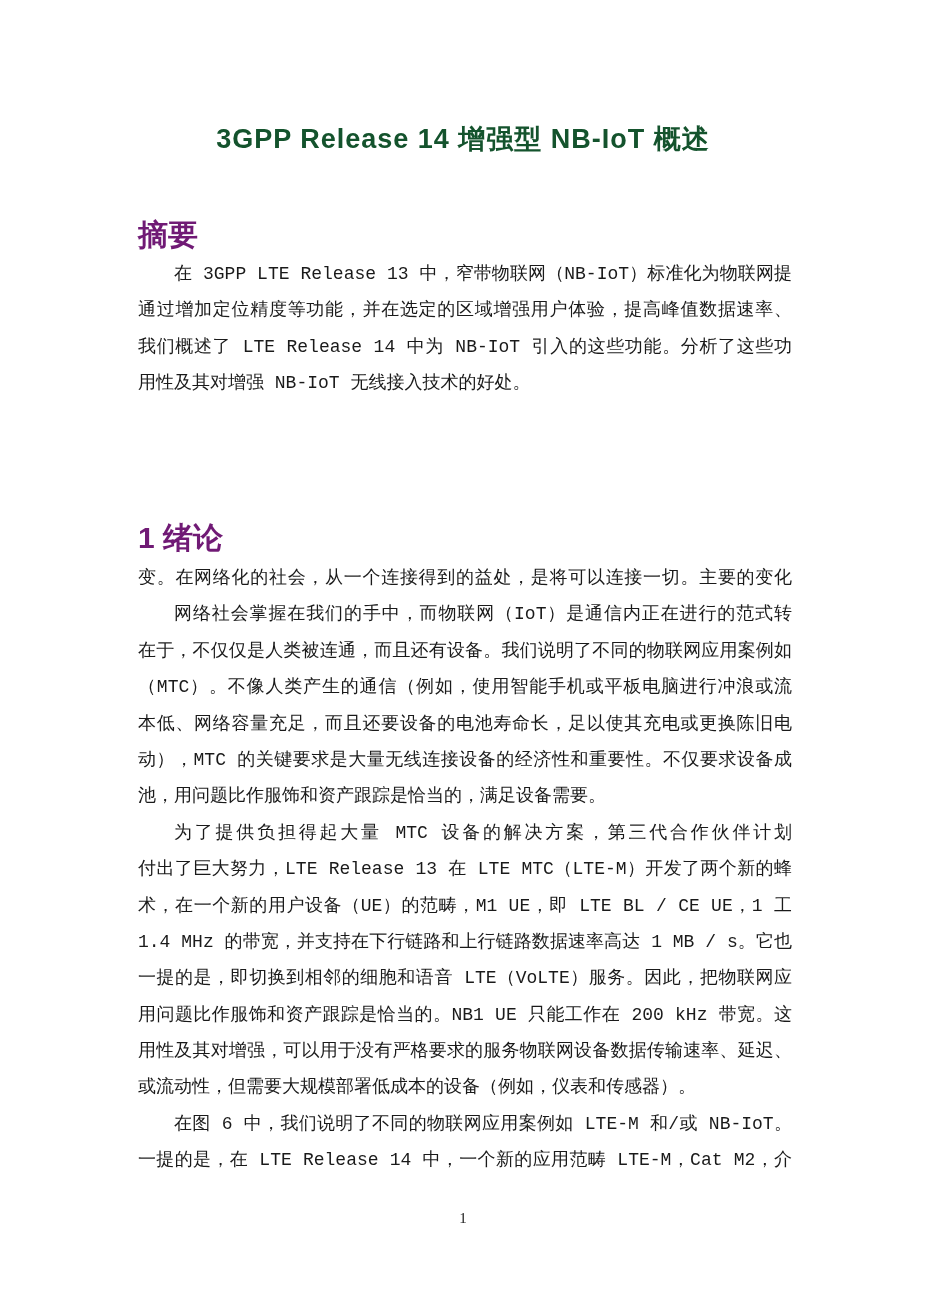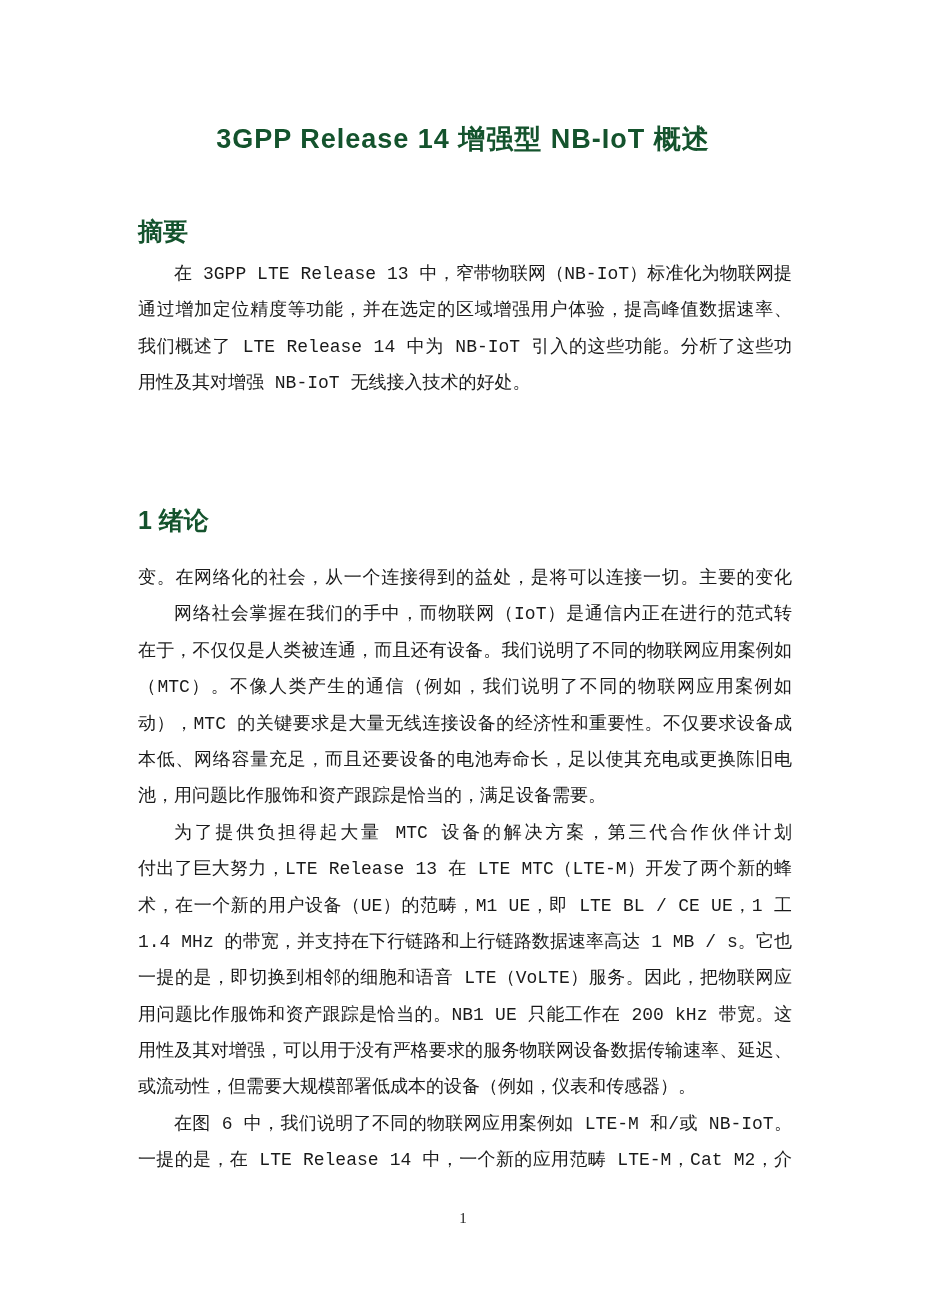--- a/index.html
+++ b/index.html
@@ -27,25 +27,25 @@
     font-size: 27px;
     letter-spacing: 1px;
     color: #14532d;
     margin-top: 9px;
   }
   .h2 {
     position: absolute;
     left: 138px;
     font-family: "Liberation Sans", "DejaVu Sans", sans-serif;
     font-weight: 600;
-    font-size: 25px;
-    color: #14532d;
+    font-size: 30px;
+    color: #701a75;
   }
   .h-abs { top: 215px; }
-  .h-intro { top: 504px; }
+  .h-intro { top: 518px; }
   .block {
     position: absolute;
     left: 138px;
     width: 654px;
     font-family: Liberation Mono, monospace;
   }
   .abs-block { top: 256px; }
   .body-block { top: 560px; }
   .line {
     height: 36.4px;
@@ -87,23 +87,23 @@
     <div class="line">我们概述了 LTE Release 14 中为 NB-IoT 引入的这些功能。分析了这些功能的适</div>
     <div class="line end">用性及其对增强 NB-IoT 无线接入技术的好处。</div>
   </div>
 
   <div class="h2 h-intro">1 绪论</div>
 
   <div class="block body-block">
     <div class="line">变。在网络化的社会，从一个连接得到的益处，是将可以连接一切。主要的变化</div>
     <div class="line ind">网络社会掌握在我们的手中，而物联网（IoT）是通信内正在进行的范式转</div>
     <div class="line">在于，不仅仅是人类被连通，而且还有设备。我们说明了不同的物联网应用案例如</div>
-    <div class="line">（MTC）。不像人类产生的通信（例如，我们说明了不同的物联网应用案例如</div>
+    <div class="line">（MTC）。不像人类产生的通信（例如，使用智能手机或平板电脑进行冲浪或流</div>
+    <div class="line">本低、网络容量充足，而且还要设备的电池寿命长，足以使其充电或更换陈旧电</div>
     <div class="line">动），MTC 的关键要求是大量无线连接设备的经济性和重要性。不仅要求设备成</div>
-    <div class="line">本低、网络容量充足，而且还要设备的电池寿命长，足以使其充电或更换陈旧电</div>
     <div class="line end">池，用问题比作服饰和资产跟踪是恰当的，满足设备需要。</div>
     <div class="line ind">为了提供负担得起大量 MTC 设备的解决方案，第三代合作伙伴计划（3GPP）</div>
     <div class="line">付出了巨大努力，LTE Release 13 在 LTE MTC（LTE-M）开发了两个新的蜂窝技</div>
     <div class="line">术，在一个新的用户设备（UE）的范畴，M1 UE，即 LTE BL / CE UE，1 工作在</div>
     <div class="line">1.4 MHz 的带宽，并支持在下行链路和上行链路数据速率高达 1 MB / s。它也支</div>
     <div class="line">一提的是，即切换到相邻的细胞和语音 LTE（VoLTE）服务。因此，把物联网应</div>
     <div class="line">用问题比作服饰和资产跟踪是恰当的。NB1 UE 只能工作在 200 kHz 带宽。这些</div>
     <div class="line">用性及其对增强，可以用于没有严格要求的服务物联网设备数据传输速率、延迟、</div>
     <div class="line end">或流动性，但需要大规模部署低成本的设备（例如，仪表和传感器）。</div>
     <div class="line ind">在图 6 中，我们说明了不同的物联网应用案例如 LTE-M 和/或 NB-IoT。值得</div>

